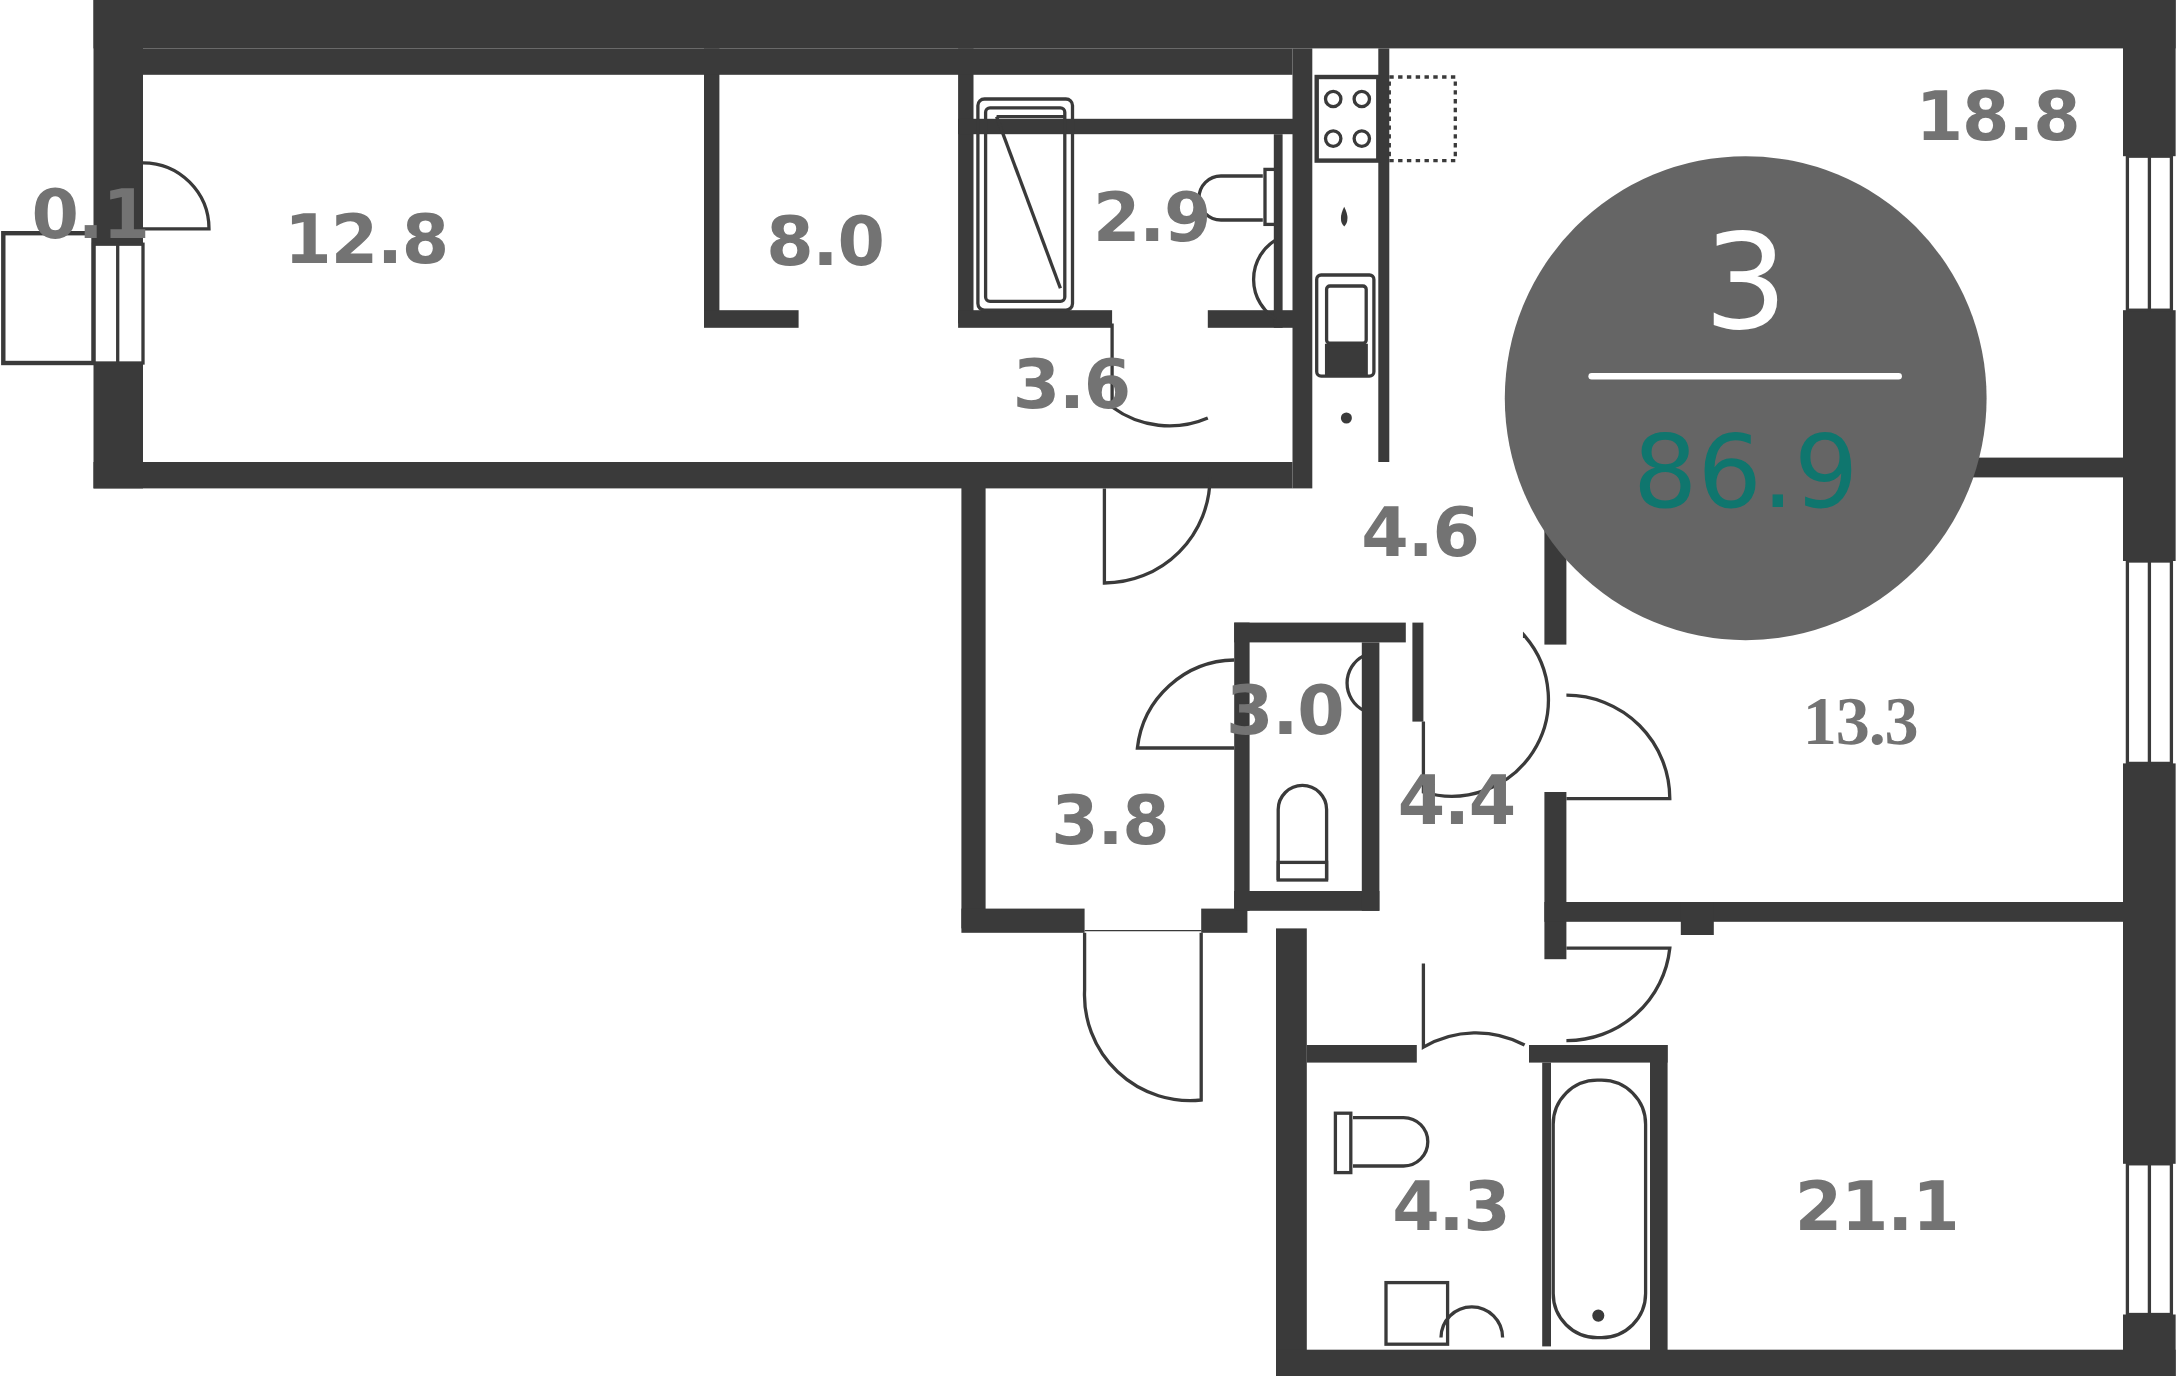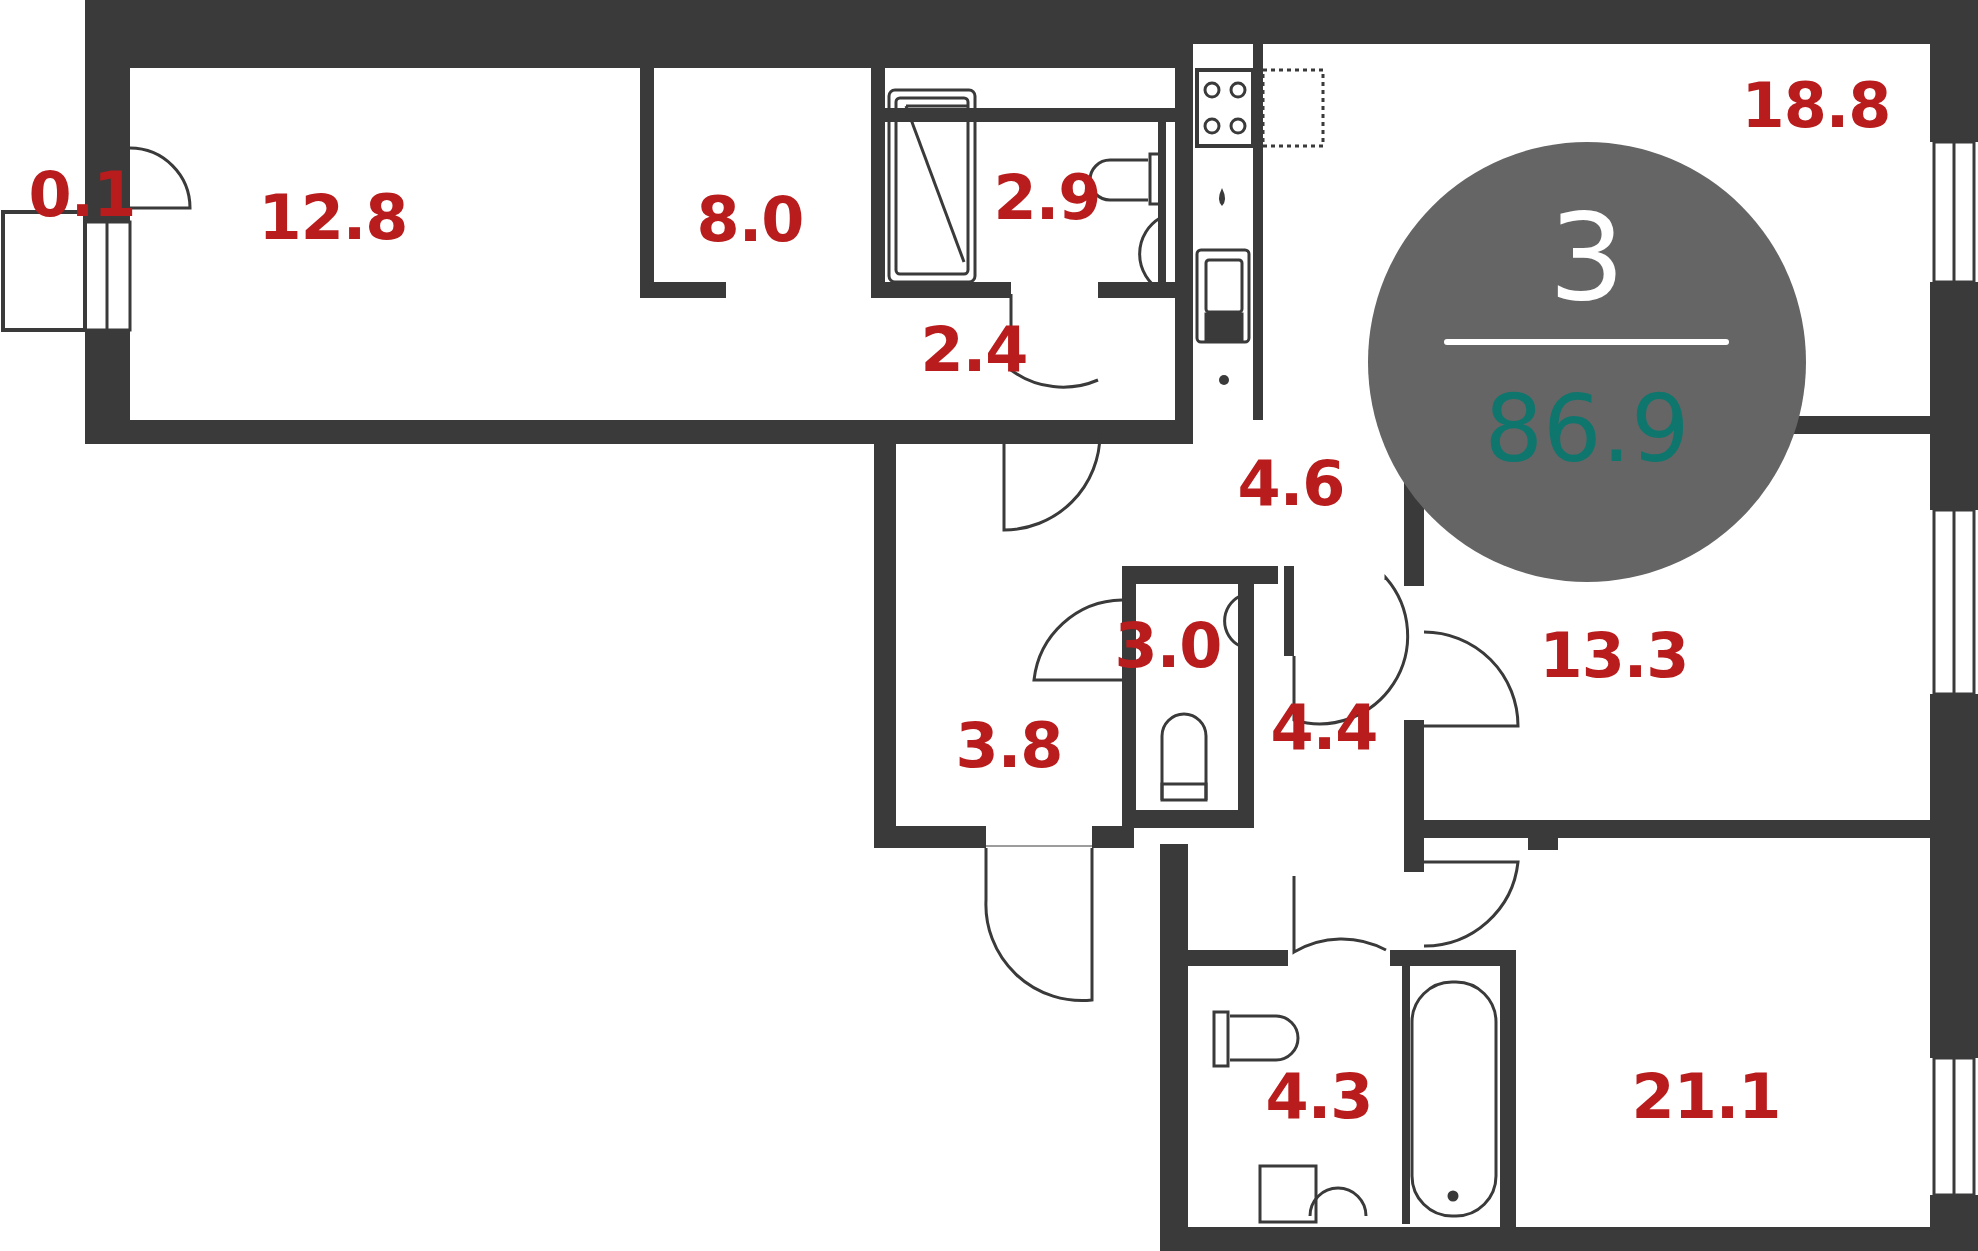--- a/index.html
+++ b/index.html
@@ -1,18 +1,18 @@
 <!DOCTYPE html>
 <html><head>
 <meta charset="utf-8">
 <style>
   html, body { margin:0; padding:0; background:#ffffff; }
   body { width:1978px; height:1251px; position:relative; overflow:hidden; font-family:"DejaVu Sans", sans-serif; }
   #plan { position:absolute; left:0; top:0; width:1978px; height:1251px; }
-  .room-label { position:absolute; font-family:"DejaVu Sans", sans-serif; font-weight:bold; color:#b91c1c; font-size:62px; letter-spacing:-1px; line-height:1; white-space:nowrap; transform:translate(-50%,-50%); }
+  .room-label { position:absolute; font-family:"DejaVu Sans", sans-serif; font-weight:bold; color:#737373; font-size:62px; letter-spacing:-1px; line-height:1; white-space:nowrap; transform:translate(-50%,-50%); }
   .badge { position:absolute; left:1368px; top:142px; width:438px; height:440px; border-radius:50%; background:#656565; }
   .badge-rooms { position:absolute; left:1587px; top:258px; transform:translate(-50%,-50%); color:#fff; font-size:120px; font-family:"DejaVu Sans", sans-serif; line-height:1; }
   .badge-line { position:absolute; left:1444px; top:339px; width:285px; height:6px; border-radius:3px; background:#fff; }
   .badge-area { position:absolute; left:1587px; top:430px; transform:translate(-50%,-50%); color:#0f766e; font-size:92px; font-family:"DejaVu Sans", sans-serif; line-height:1; }
 </style>
 </head>
 <body>
 
 <svg id="plan" viewBox="0 0 1978 1251" xmlns="http://www.w3.org/2000/svg">
   <g fill="#3a3a3a">
@@ -146,21 +146,21 @@
 
 <div class="badge"></div>
 <div class="badge-rooms">3</div>
 <div class="badge-line"></div>
 <div class="badge-area">86.9</div>
 
 <div class="room-label" style="left:82px; top:195px;">0.1</div>
 <div class="room-label" style="left:333px; top:218px;">12.8</div>
 <div class="room-label" style="left:750px; top:220px;">8.0</div>
 <div class="room-label" style="left:1047px; top:198px;">2.9</div>
-<div class="room-label" style="left:974px; top:350px;">2.4</div>
+<div class="room-label" style="left:974px; top:350px;">3.6</div>
 <div class="room-label" style="left:1816px; top:106px;">18.8</div>
 <div class="room-label" style="left:1291px; top:484px;">4.6</div>
 <div class="room-label" style="left:1009px; top:746px;">3.8</div>
 <div class="room-label" style="left:1168px; top:646px;">3.0</div>
 <div class="room-label" style="left:1324px; top:728px;">4.4</div>
-<div class="room-label" style="left:1614px; top:656px;">13.3</div>
+<div class="room-label" style="left:1691px; top:656px;font-family:Liberation Serif, serif;">13.3</div>
 <div class="room-label" style="left:1319px; top:1097px;">4.3</div>
 <div class="room-label" style="left:1706px; top:1097px;">21.1</div>
 
 </body></html>

